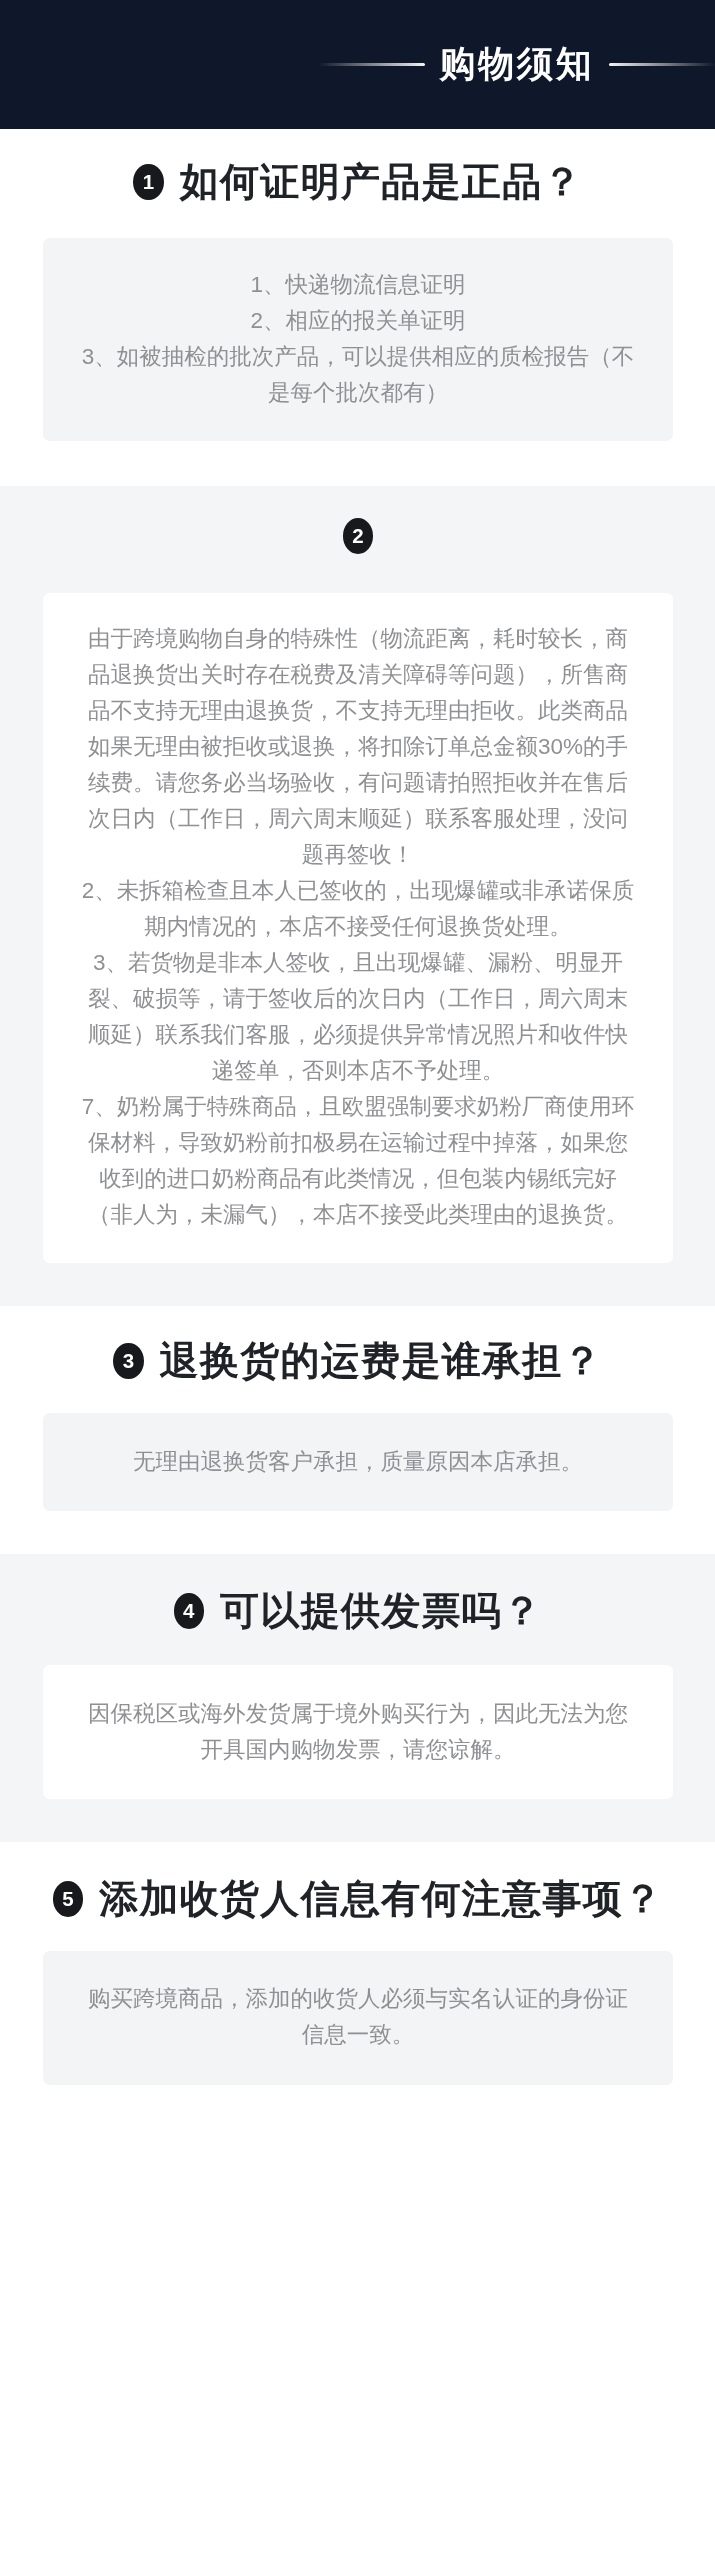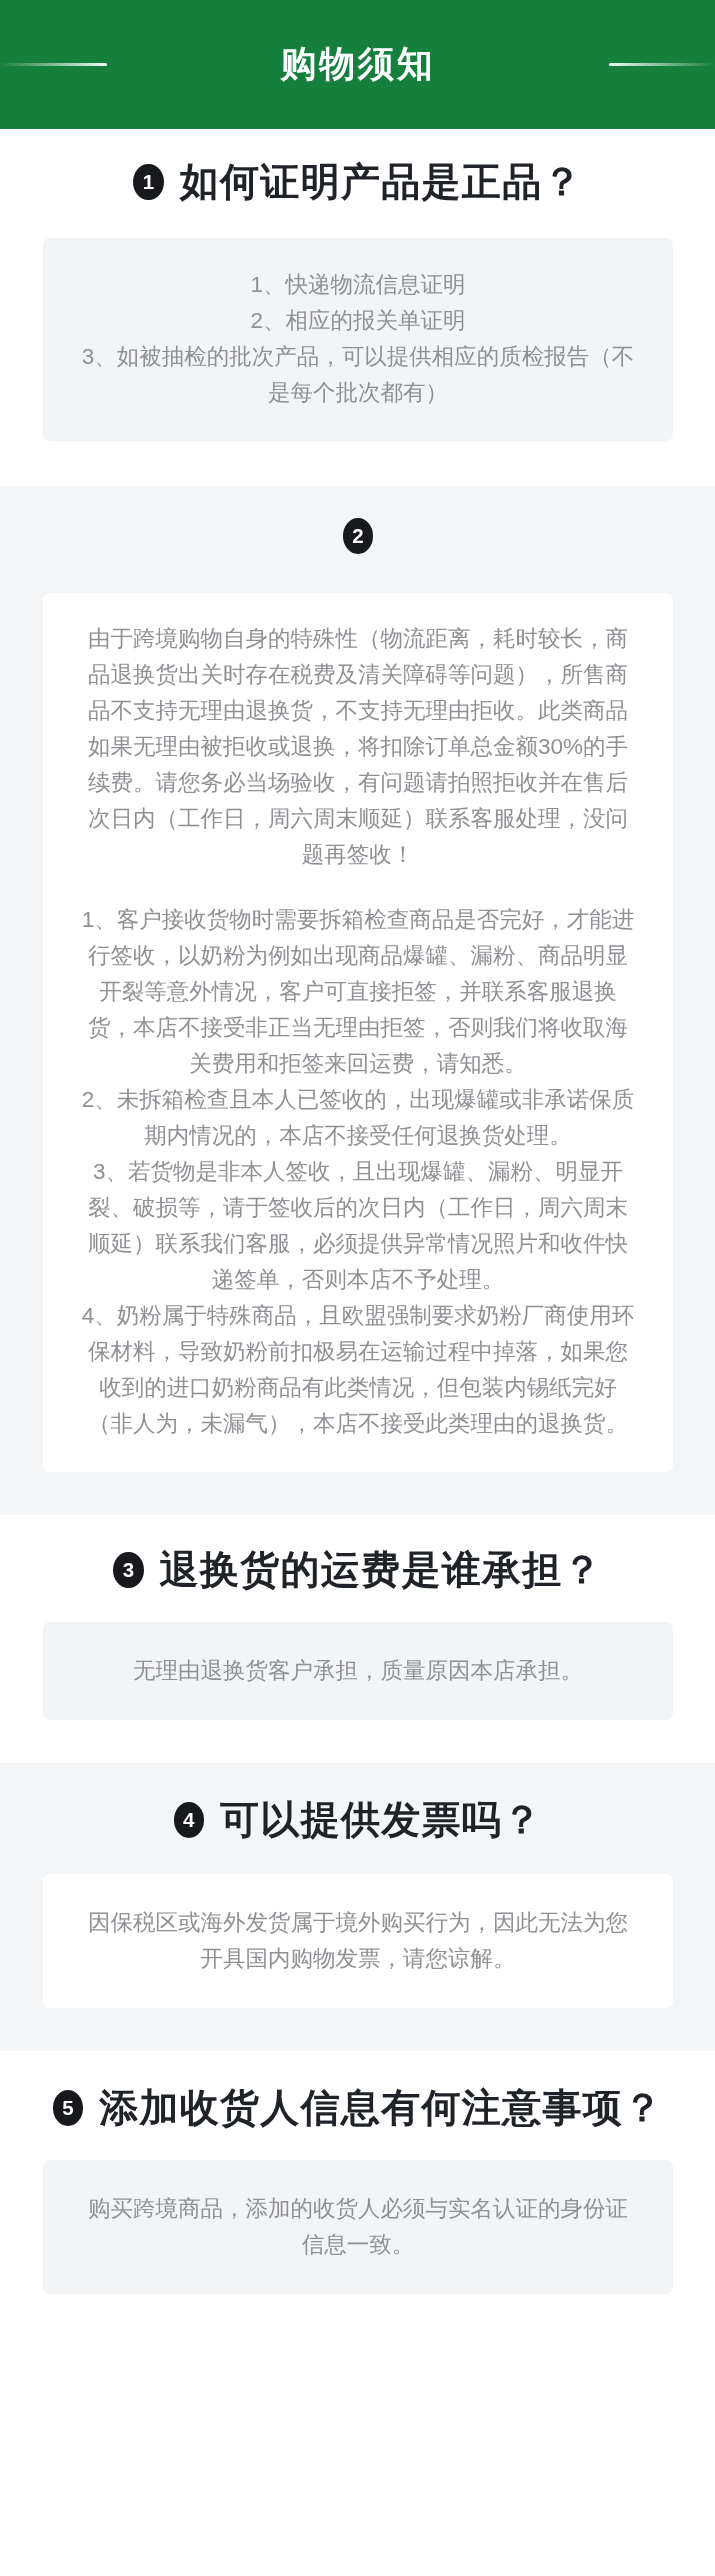--- a/index.html
+++ b/index.html
@@ -7,24 +7,24 @@
   body {
     width: 716px;
     background: #ffffff;
     font-family: "Liberation Sans", "DejaVu Sans", sans-serif;
   }
   .page { width: 716px; min-height: 2576px; background: #ffffff; overflow: hidden; }
 
   
   .header {
     height: 129px;
-    background: #15803d;
+    background: #0f172a;
     display: flex;
     align-items: center;
-    justify-content: space-between;
+    justify-content: flex-end;
     gap: 14.6px;
   }
   .header .title {
     margin: 0;
     font-size: 36px;
     font-weight: 700;
     color: #ffffff;
     letter-spacing: 2.7px;
     white-space: nowrap;
   }
@@ -93,21 +93,21 @@
   .s2 { margin-top: 45px; padding-top: 32px; padding-bottom: 43px; }
   .s2 .card { margin-top: 38px; }
 
   .s3 .heading   { margin-top: 36px; }
   .s3 .inset-box { margin-top: 34px; padding: 31px 36px; }
 
   .s4 { margin-top: 43px; padding-top: 38px; padding-bottom: 43px; }
   .s4 .card { margin-top: 36px; padding: 31px 36px; }
 
   .s5 .heading   { margin-top: 38px; }
-  .s5 .inset-box { margin-top: 34px; padding: 31px 36px; }
+  .s5 .inset-box { margin-top: 34px; padding: 31px 36px; font-family: Liberation Mono, monospace; }
 </style>
 </head>
 <body>
 
 <div class="page">
 
   <div class="header">
     <span class="divider left"></span>
     <h1 class="title">购物须知</h1>
     <span class="divider right"></span>
@@ -124,24 +124,23 @@
       <p class="body">3、如被抽检的批次产品，可以提供相应的质检报告（不是每个批次都有）</p>
     </div>
   </section>
 
   <section class="s2 panel">
     <div class="heading">
       <span class="badge">2</span>
     </div>
     <div class="card">
       <p class="body">由于跨境购物自身的特殊性（物流距离，耗时较长，商品退换货出关时存在税费及清关障碍等问题），所售商品不支持无理由退换货，不支持无理由拒收。此类商品如果无理由被拒收或退换，将扣除订单总金额30%的手续费。请您务必当场验收，有问题请拍照拒收并在售后次日内（工作日，周六周末顺延）联系客服处理，没问题再签收！</p>
-      <p class="body gap">1、客户接收货物时需要拆箱检查商品是否完好，才能进行签收，以奶粉为例如出现商品爆罐、漏粉、商品明显开裂等意外情况，客户可直接拒签，并联系客服退换货，本店不接受非正当无理由拒签，否则我们将收取海关费用和拒签来回运费，请知悉。</p>
       <p class="body">2、未拆箱检查且本人已签收的，出现爆罐或非承诺保质期内情况的，本店不接受任何退换货处理。</p>
       <p class="body">3、若货物是非本人签收，且出现爆罐、漏粉、明显开裂、破损等，请于签收后的次日内（工作日，周六周末顺延）联系我们客服，必须提供异常情况照片和收件快递签单，否则本店不予处理。</p>
-      <p class="body">4、奶粉属于特殊商品，且欧盟强制要求奶粉厂商使用环保材料，导致奶粉前扣极易在运输过程中掉落，如果您收到的进口奶粉商品有此类情况，但包装内锡纸完好（非人为，未漏气），本店不接受此类理由的退换货。</p>
+      <p class="body">7、奶粉属于特殊商品，且欧盟强制要求奶粉厂商使用环保材料，导致奶粉前扣极易在运输过程中掉落，如果您收到的进口奶粉商品有此类情况，但包装内锡纸完好（非人为，未漏气），本店不接受此类理由的退换货。</p>
     </div>
   </section>
 
   <section class="s3">
     <div class="heading">
       <span class="badge">3</span>
       <span class="question">退换货的运费是谁承担？</span>
     </div>
     <div class="inset-box">
       <p class="body">无理由退换货客户承担，质量原因本店承担。</p>

